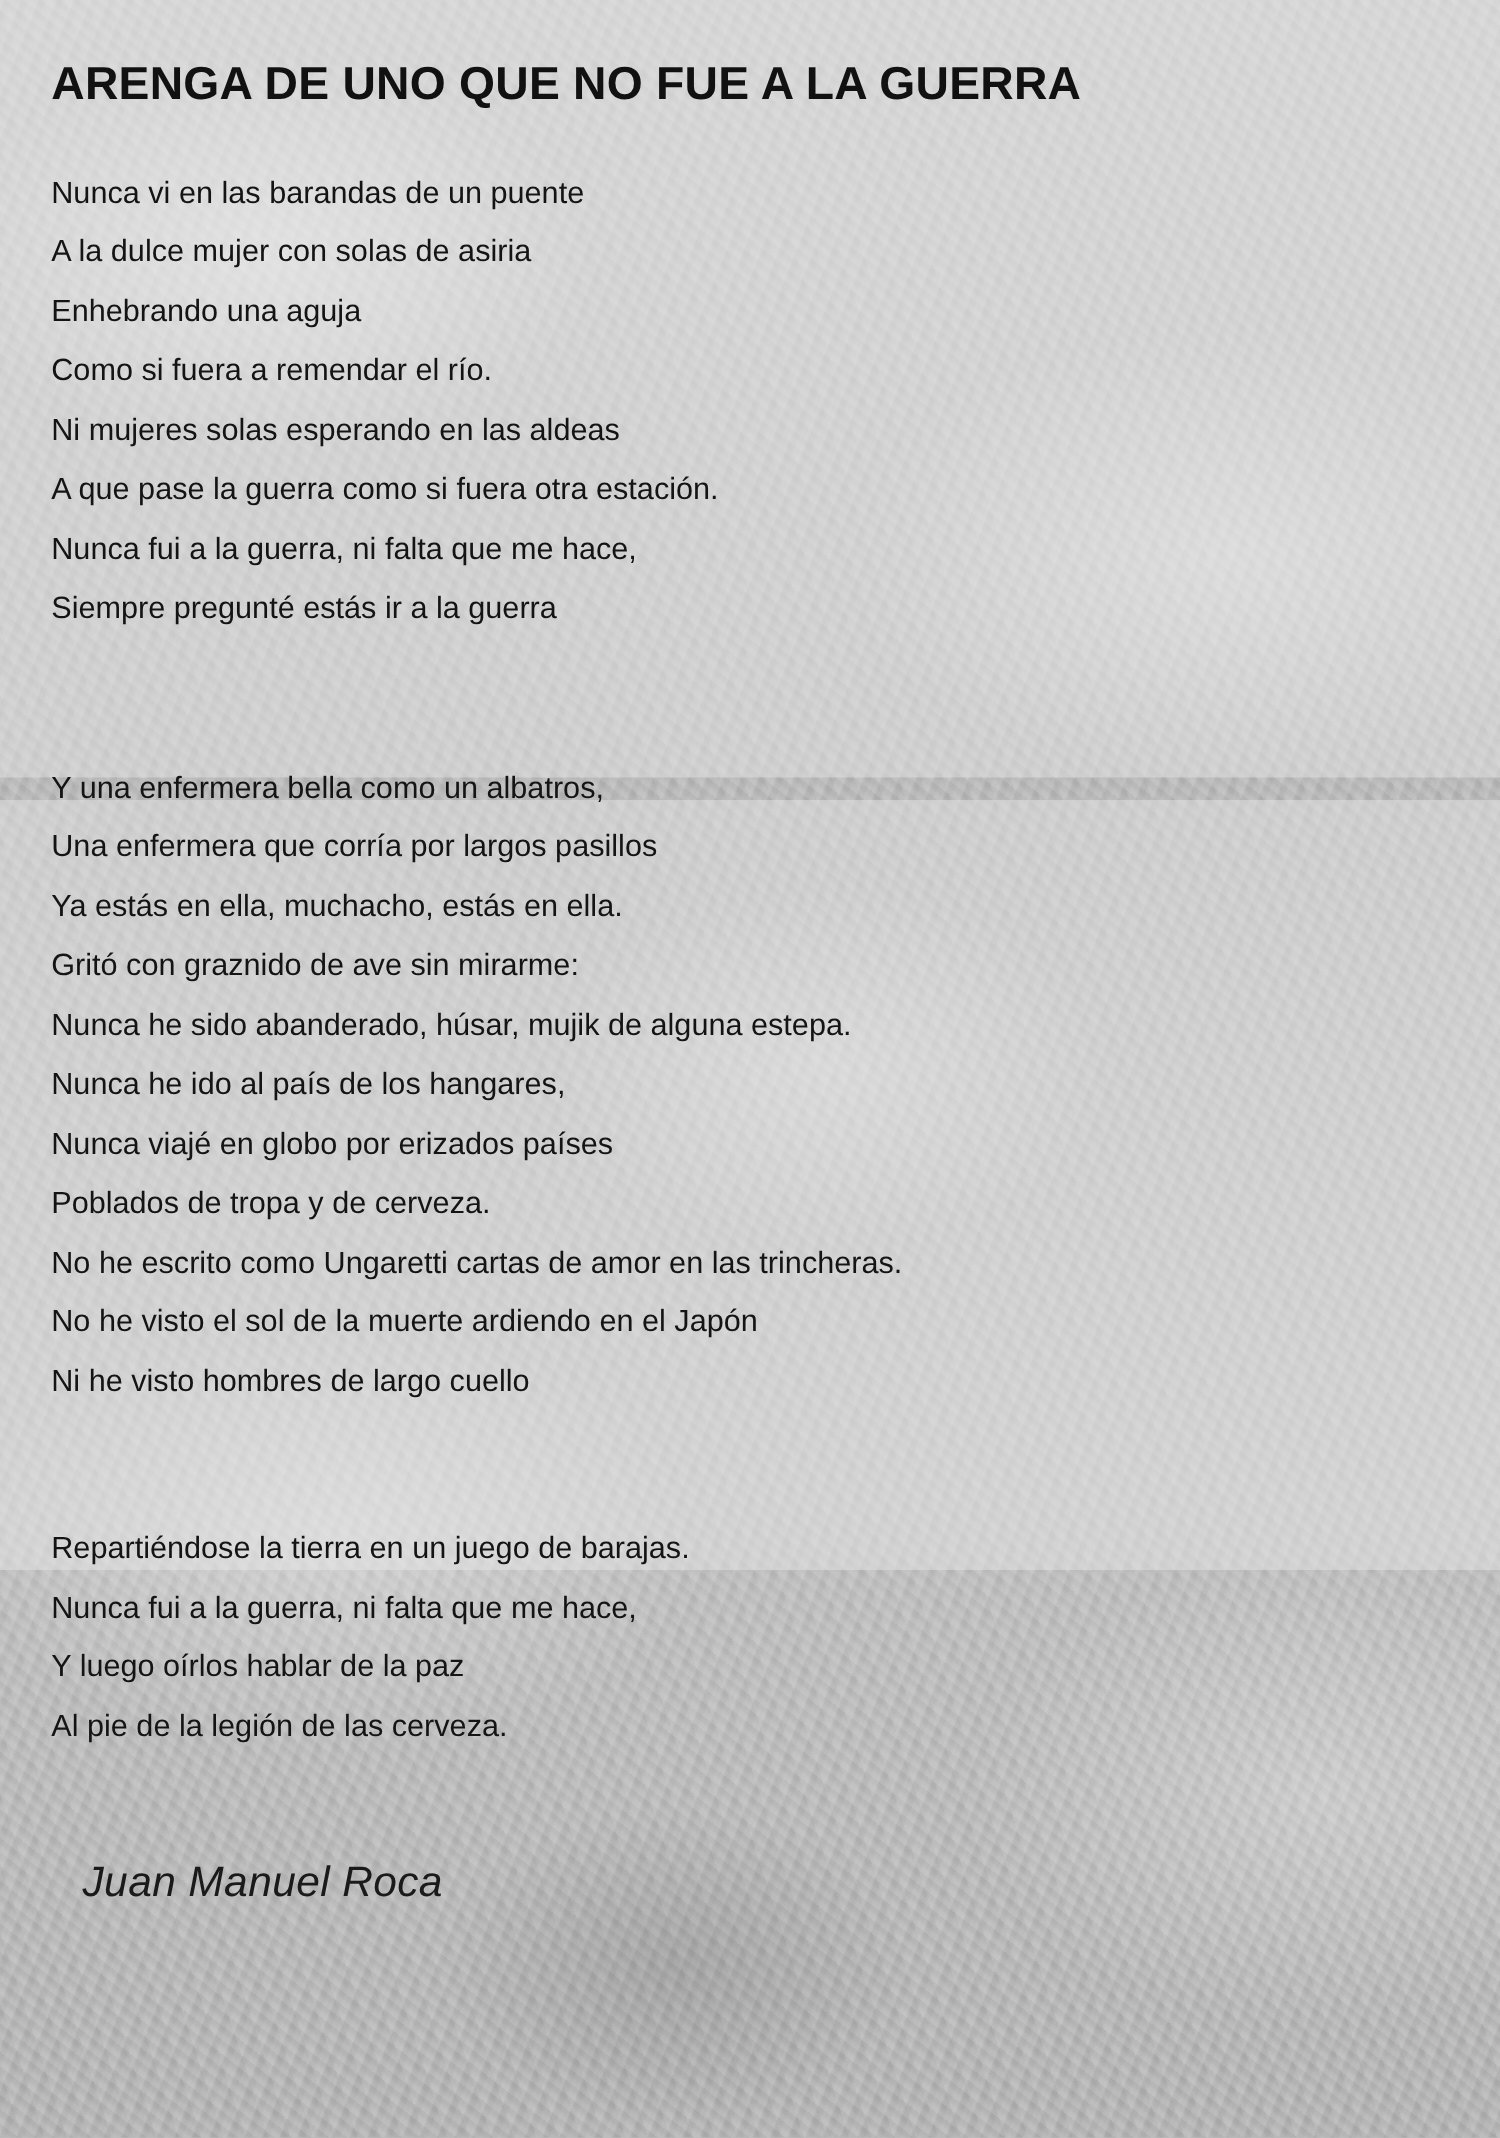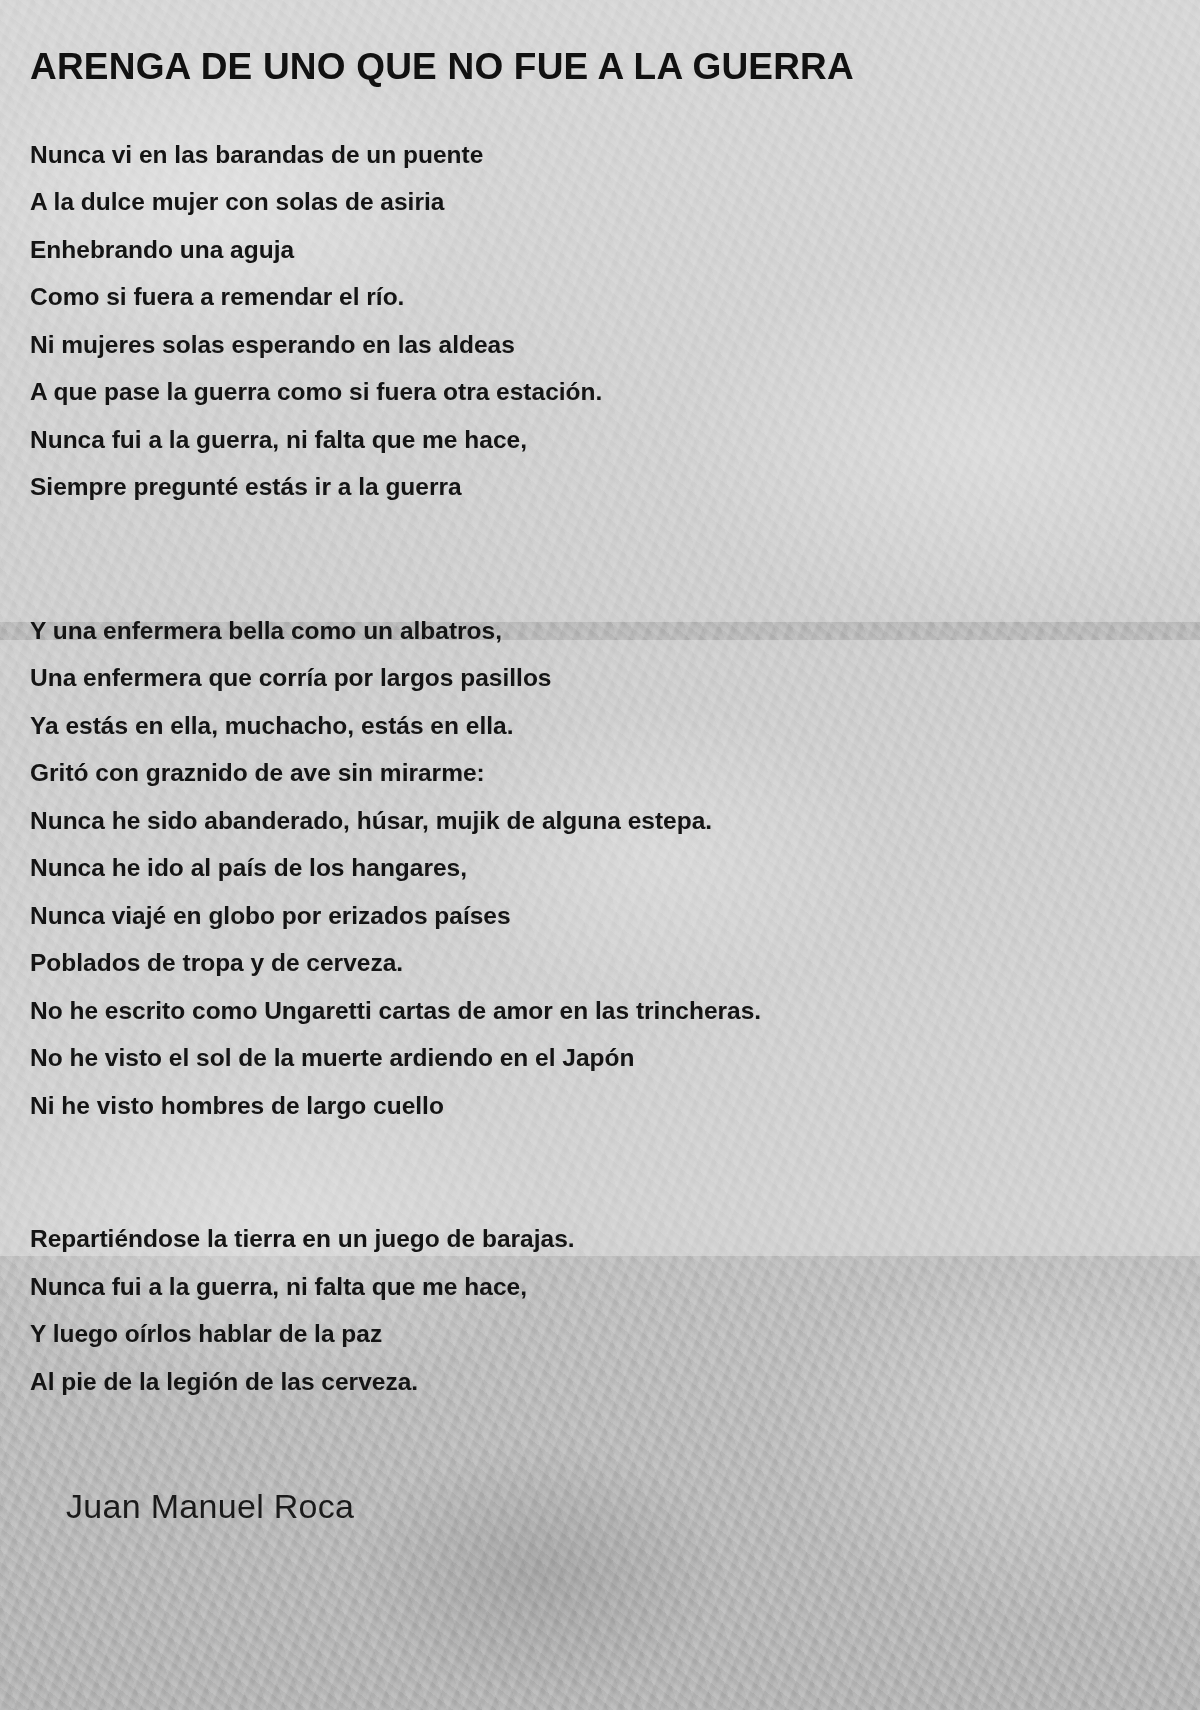--- a/index.html
+++ b/index.html
@@ -55,21 +55,21 @@
     width: 1200px;
     background: rgba(232, 232, 232, 0.45);
     pointer-events: none;
   }
   .band-1 { top: 0px;    height: 622px; }
   .band-2 { top: 640px;  height: 616px; }
 
   .content {
     position: relative;
     z-index: 2;
-    padding: 0 0 0 30px;
+    padding: 0 0 0 41px;
   }
 
   .poem-title {
     margin: 0;
     padding-top: 46px;
     font-size: 37px;
     font-weight: bold;
     color: #111111;
     letter-spacing: 0.2px;
     line-height: 1.15;
@@ -79,32 +79,33 @@
     margin: 0;
     padding: 0;
     list-style: none;
   }
   .stanza-1 { margin-top: 42px; }
   .stanza-2 { margin-top: 96px; }
   .stanza-3 { margin-top: 86px; }
 
   .line {
     font-size: 24.5px;
-    font-weight: bold;
+    font-weight: normal;
     color: #141414;
     line-height: 47.5px;
     white-space: pre;
   }
 
   .author {
     position: absolute;
     left: 66px;
     top: 1487px;
     z-index: 2;
     font-family: "Liberation Sans", sans-serif;
+    font-style: italic;
     font-size: 34px;
     color: #1a1a1a;
     letter-spacing: 0.3px;
   }
 </style>
 </head>
 <body>
 
 <div class="page">
 

